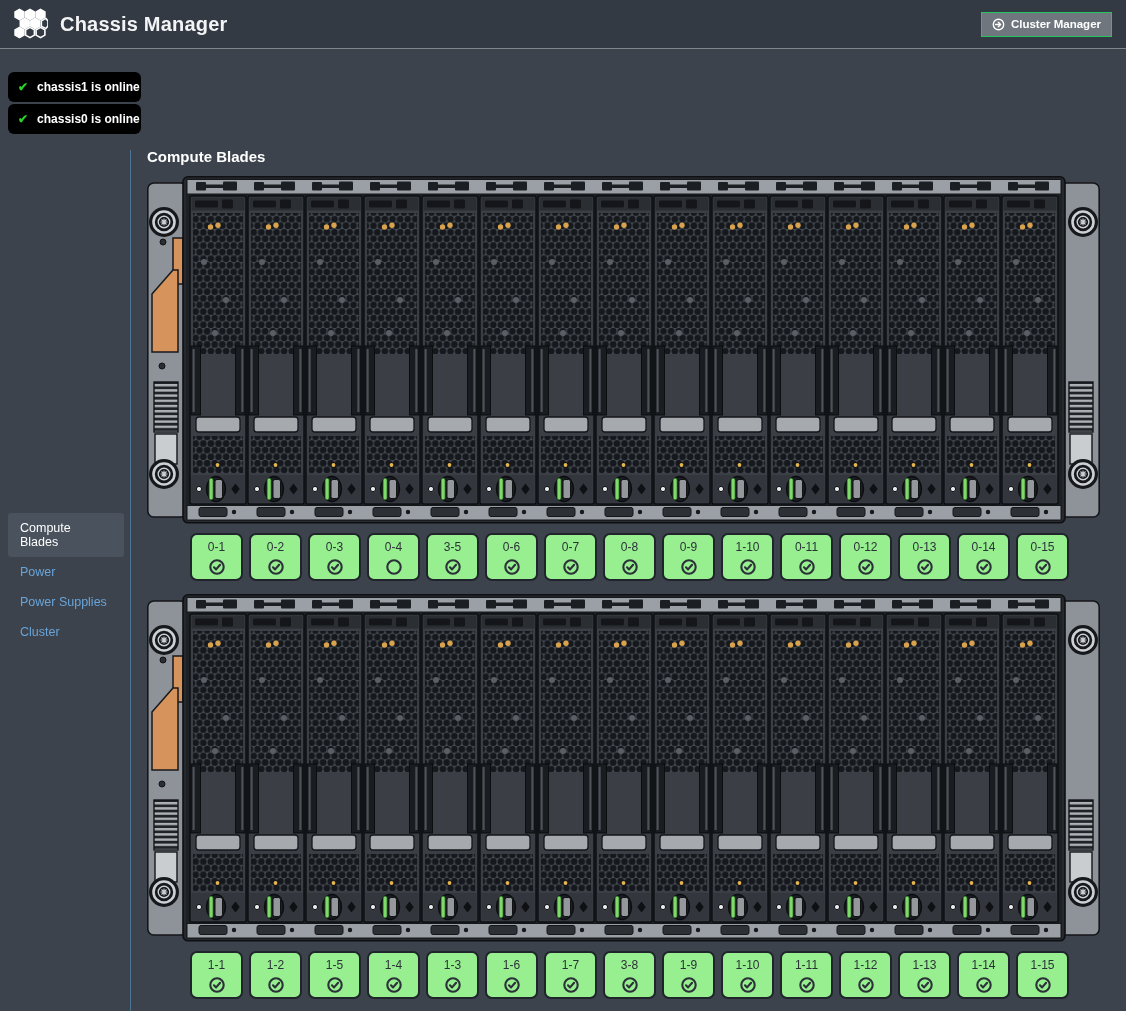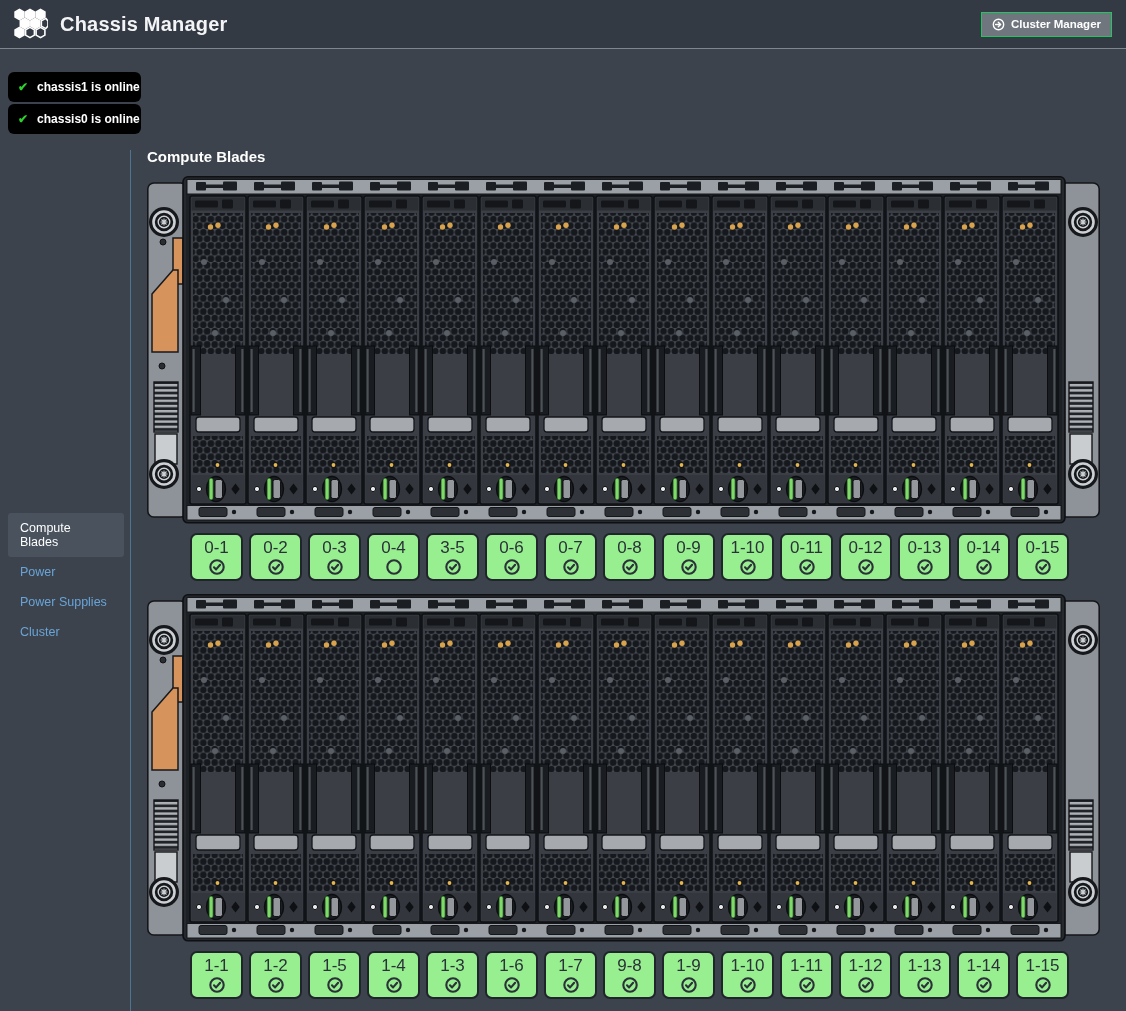--- a/index.html
+++ b/index.html
@@ -26,21 +26,21 @@
          font-size:12.5px;color:#68a4d9;text-decoration:none;cursor:pointer;}
   .side-item.active{background:#49525d;color:#fff;border-radius:3px;}
   .sidebar-divider{position:absolute;left:130px;top:150px;bottom:0;width:1px;background:#4c7593;}
   main{flex:1;padding:100px 0 0 17px;box-sizing:border-box;}
   .page-title{margin:0 0 11px 0;color:#fff;font-size:15px;font-weight:700;}
   .chassis-svg{display:block;}
   .blade-row{display:flex;gap:6px;margin:9px 0 13px 43px;}
   .blade-btn{width:53px;height:48px;box-sizing:border-box;background:#98ef90;
          border:2.5px solid #20252b;border-radius:7px;display:flex;flex-direction:column;
          align-items:center;justify-content:center;padding:0;cursor:pointer;font-family:inherit;}
-  .blade-lab{font-size:17px;color:#2b3138;line-height:19px;}
+  .blade-lab{font-size:12px;color:#2b3138;line-height:19px;}
   .blade-ic{display:block;margin-top:1px;}
 </style>
 </head>
 <body>
 
 <div class="screen">
 
   <nav class="navbar">
     <div class="brand">
       <svg width="36" height="32" viewBox="0 0 36 32">
@@ -1289,21 +1289,21 @@
                 </svg>
               </button>
               <button class="blade-btn">
                 <div class="blade-lab">1-7</div>
                 <svg class="blade-ic" width="18" height="18" viewBox="0 0 18 18">
     <circle cx="9" cy="9" r="6.7" fill="none" stroke="#2b3138" stroke-width="2.1"></circle>
                   <path d="M6 9.3 L8.1 11.4 L12.1 6.8" fill="none" stroke="#2b3138" stroke-width="2.1" stroke-linecap="round" stroke-linejoin="round"></path>
                 </svg>
               </button>
               <button class="blade-btn">
-                <div class="blade-lab">9-8</div>
+                <div class="blade-lab">3-8</div>
                 <svg class="blade-ic" width="18" height="18" viewBox="0 0 18 18">
     <circle cx="9" cy="9" r="6.7" fill="none" stroke="#2b3138" stroke-width="2.1"></circle>
                   <path d="M6 9.3 L8.1 11.4 L12.1 6.8" fill="none" stroke="#2b3138" stroke-width="2.1" stroke-linecap="round" stroke-linejoin="round"></path>
                 </svg>
               </button>
               <button class="blade-btn">
                 <div class="blade-lab">1-9</div>
                 <svg class="blade-ic" width="18" height="18" viewBox="0 0 18 18">
     <circle cx="9" cy="9" r="6.7" fill="none" stroke="#2b3138" stroke-width="2.1"></circle>
                   <path d="M6 9.3 L8.1 11.4 L12.1 6.8" fill="none" stroke="#2b3138" stroke-width="2.1" stroke-linecap="round" stroke-linejoin="round"></path>

